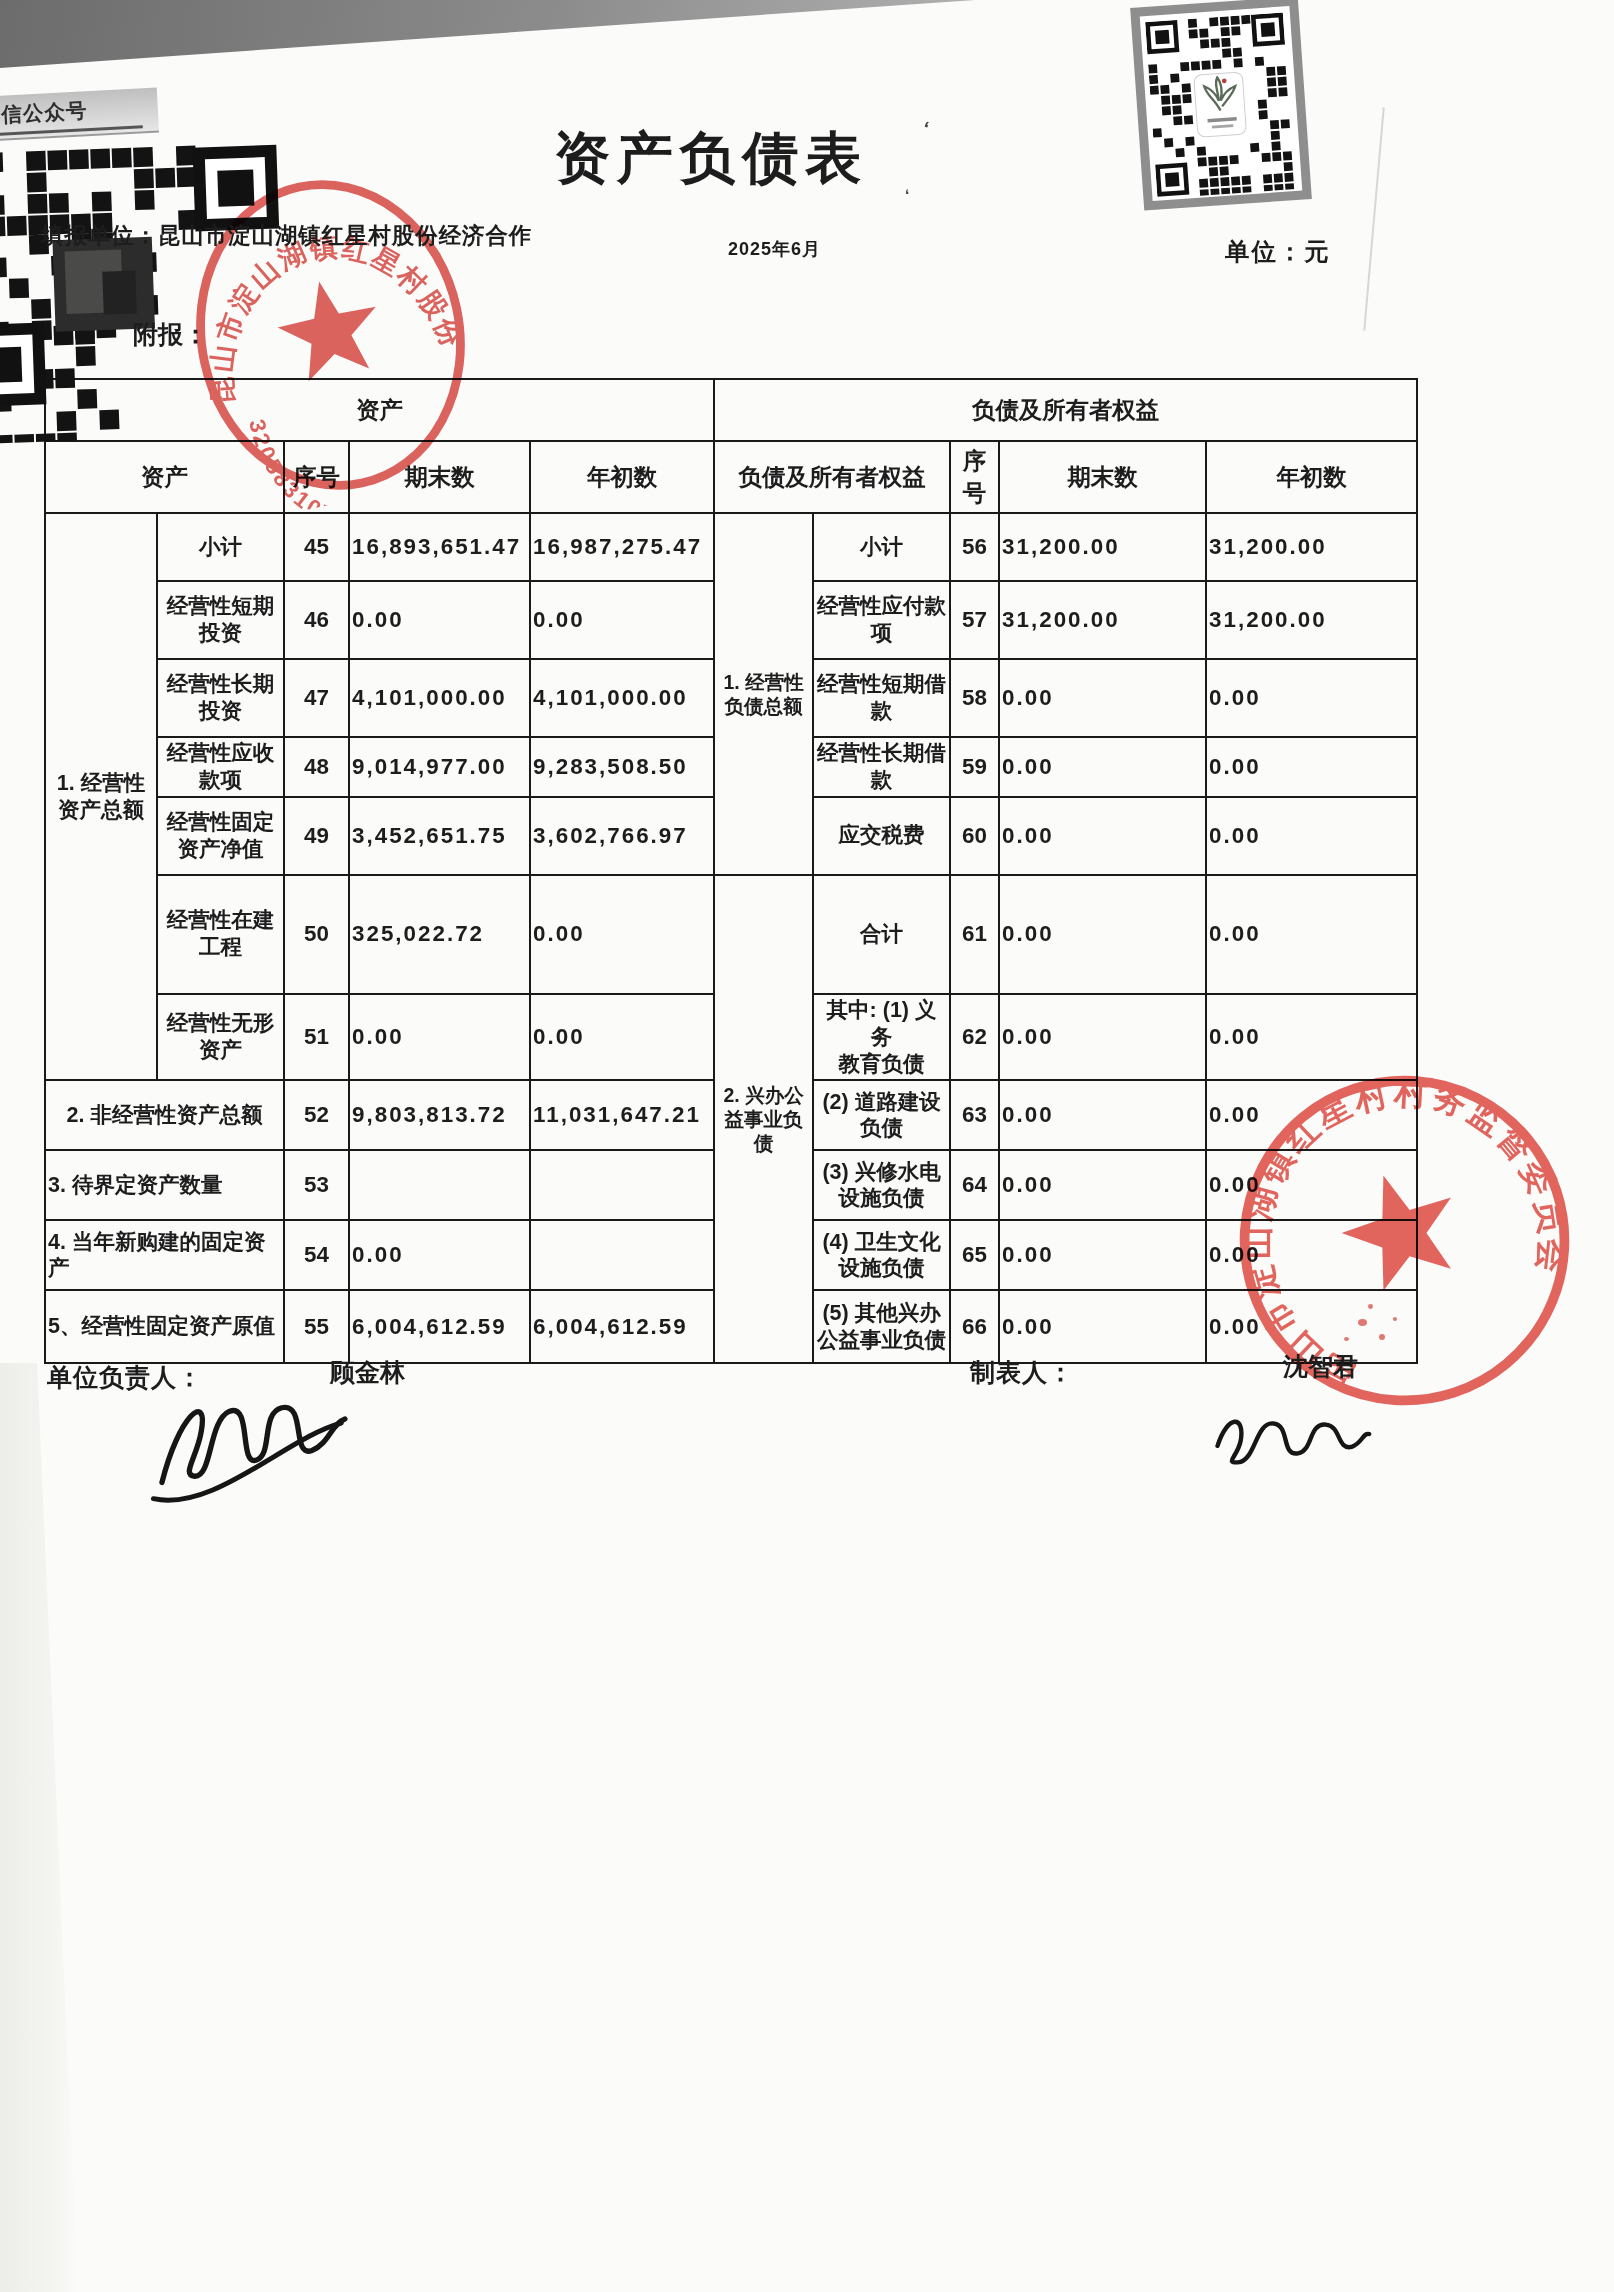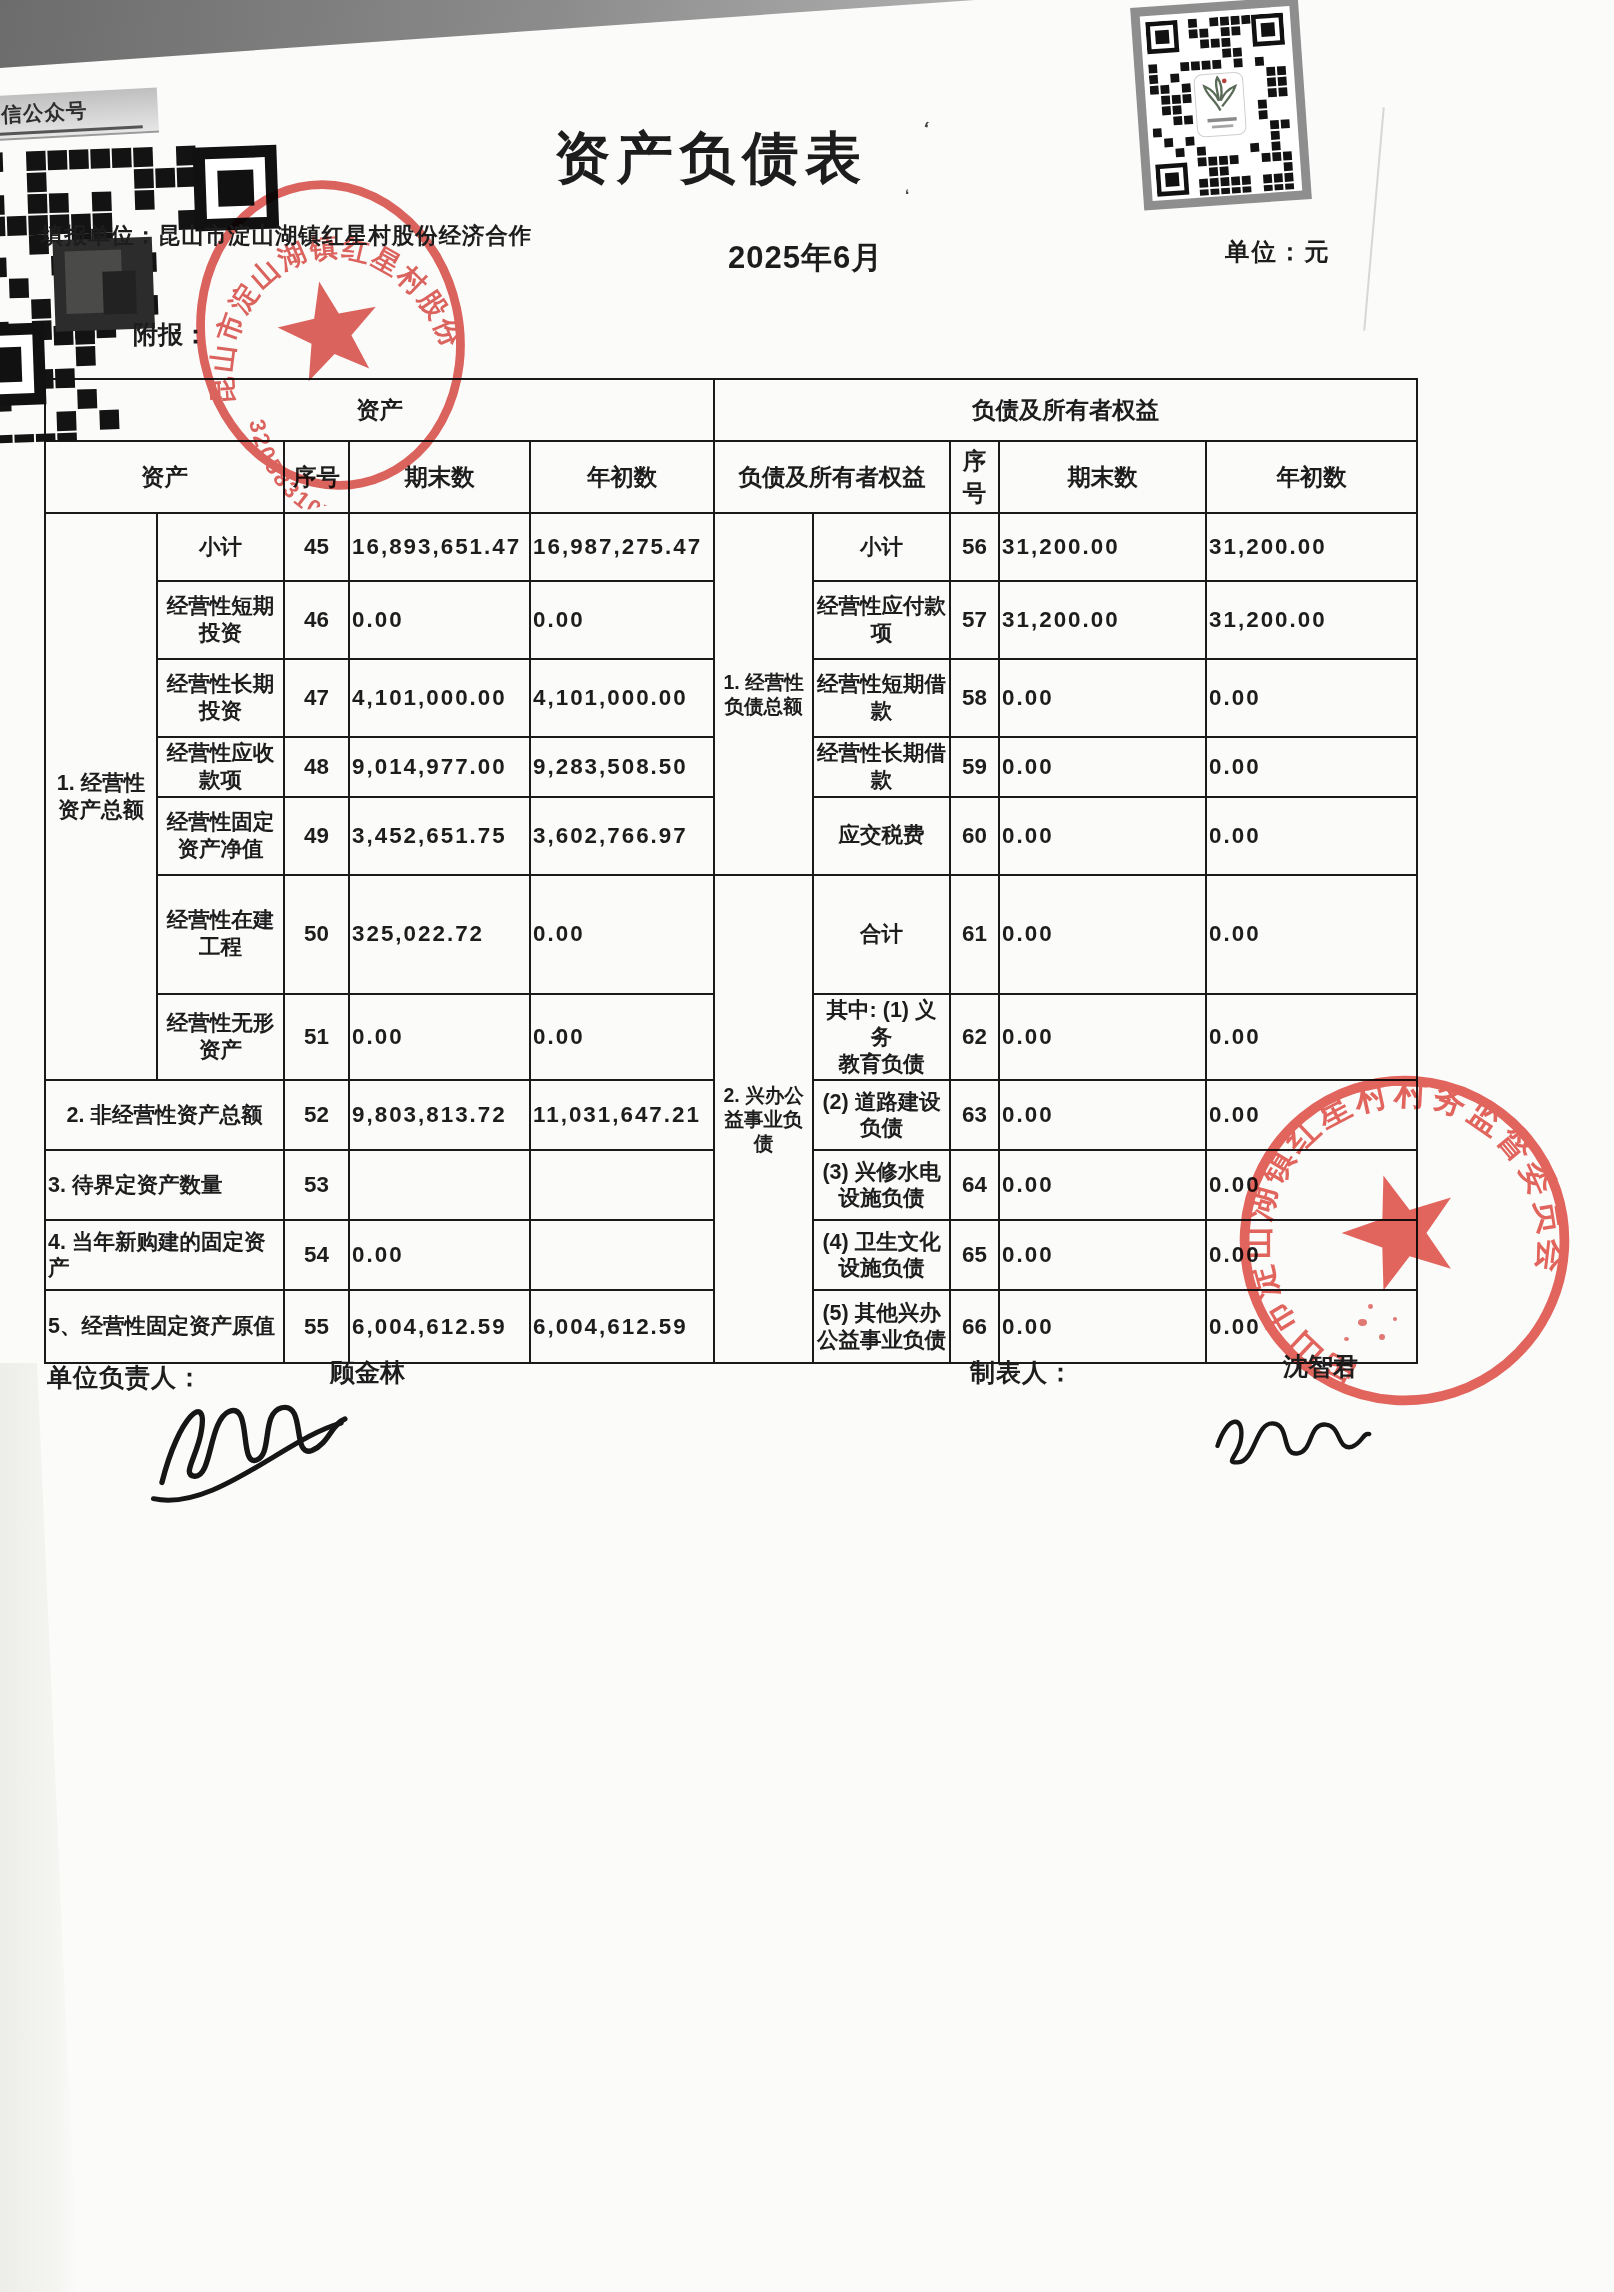--- a/index.html
+++ b/index.html
@@ -14,21 +14,21 @@
            background:linear-gradient(90deg,#ededea 0%,#f4f4f1 70%,#fbfbfa 100%);
            clip-path:polygon(0 0,37px 0,78px 929px,0 929px);border-right:1px solid #e2e2de;}
   .wechat-bar{position:absolute;left:-13.7px;top:92px;width:172px;height:43px;
               background:linear-gradient(180deg,#bfbfbf,#e6e6e6);transform:rotate(-3deg);
               border-bottom:2px solid #9a9a9a;}
   .wechat-bar span{display:block;font-size:20.5px;font-weight:700;color:#2e2e2e;padding:4.9px 0 0 15.6px;letter-spacing:1px;}
   .wechat-bar i{display:block;width:146px;height:2.9px;background:#555;margin:3.9px 0 0 9.8px;}
   .mark{position:absolute;color:#444;font-size:19.5px;font-weight:700;}
   
   .title{position:absolute;left:554px;top:121px;font-size:56px;font-weight:700;letter-spacing:6.8px;}
-  .date{position:absolute;left:728px;top:237px;font-size:31px;font-weight:600;letter-spacing:1px;}
+  .date{position:absolute;left:728px;top:237px;font-size:18px;font-weight:600;letter-spacing:1px;}
   .unit{position:absolute;left:1225px;top:236px;font-size:24.4px;font-weight:700;letter-spacing:2px;}
   .org{position:absolute;left:41px;top:220px;font-size:22.4px;font-weight:700;letter-spacing:1px;z-index:6;}
   .fubao{position:absolute;left:133px;top:318px;font-size:25px;font-weight:700;z-index:6;}
   
   #balance-table{position:absolute;left:44px;top:378px;border-collapse:collapse;table-layout:fixed;
                  width:1372px;z-index:2;}
   #balance-table th,#balance-table td{border:2px solid #1a1a1a;padding:2px;overflow:hidden;}
   #balance-table{border:2.9px solid #141414;}
   #balance-table th{font-size:23.4px;font-weight:700;text-align:center;}
   td.label,td.group{font-size:21.5px;font-weight:600;text-align:center;white-space:pre-line;line-height:1.25;}

